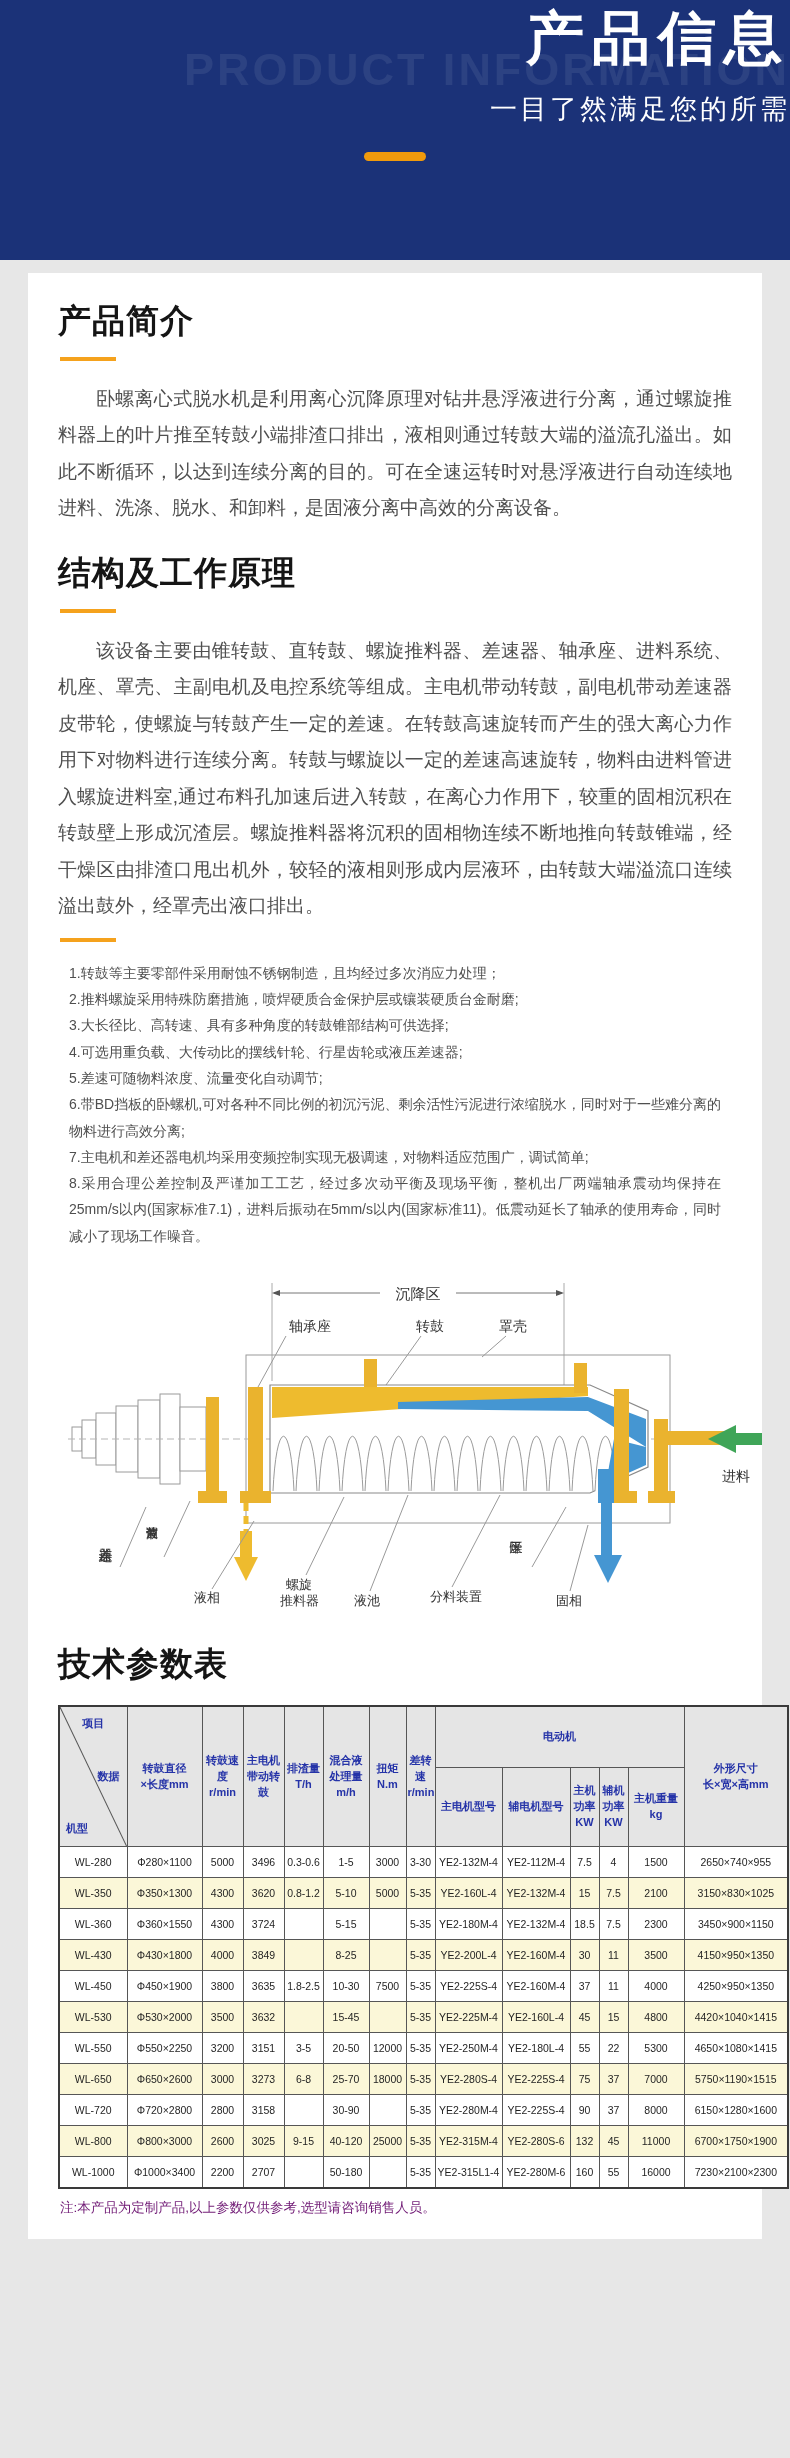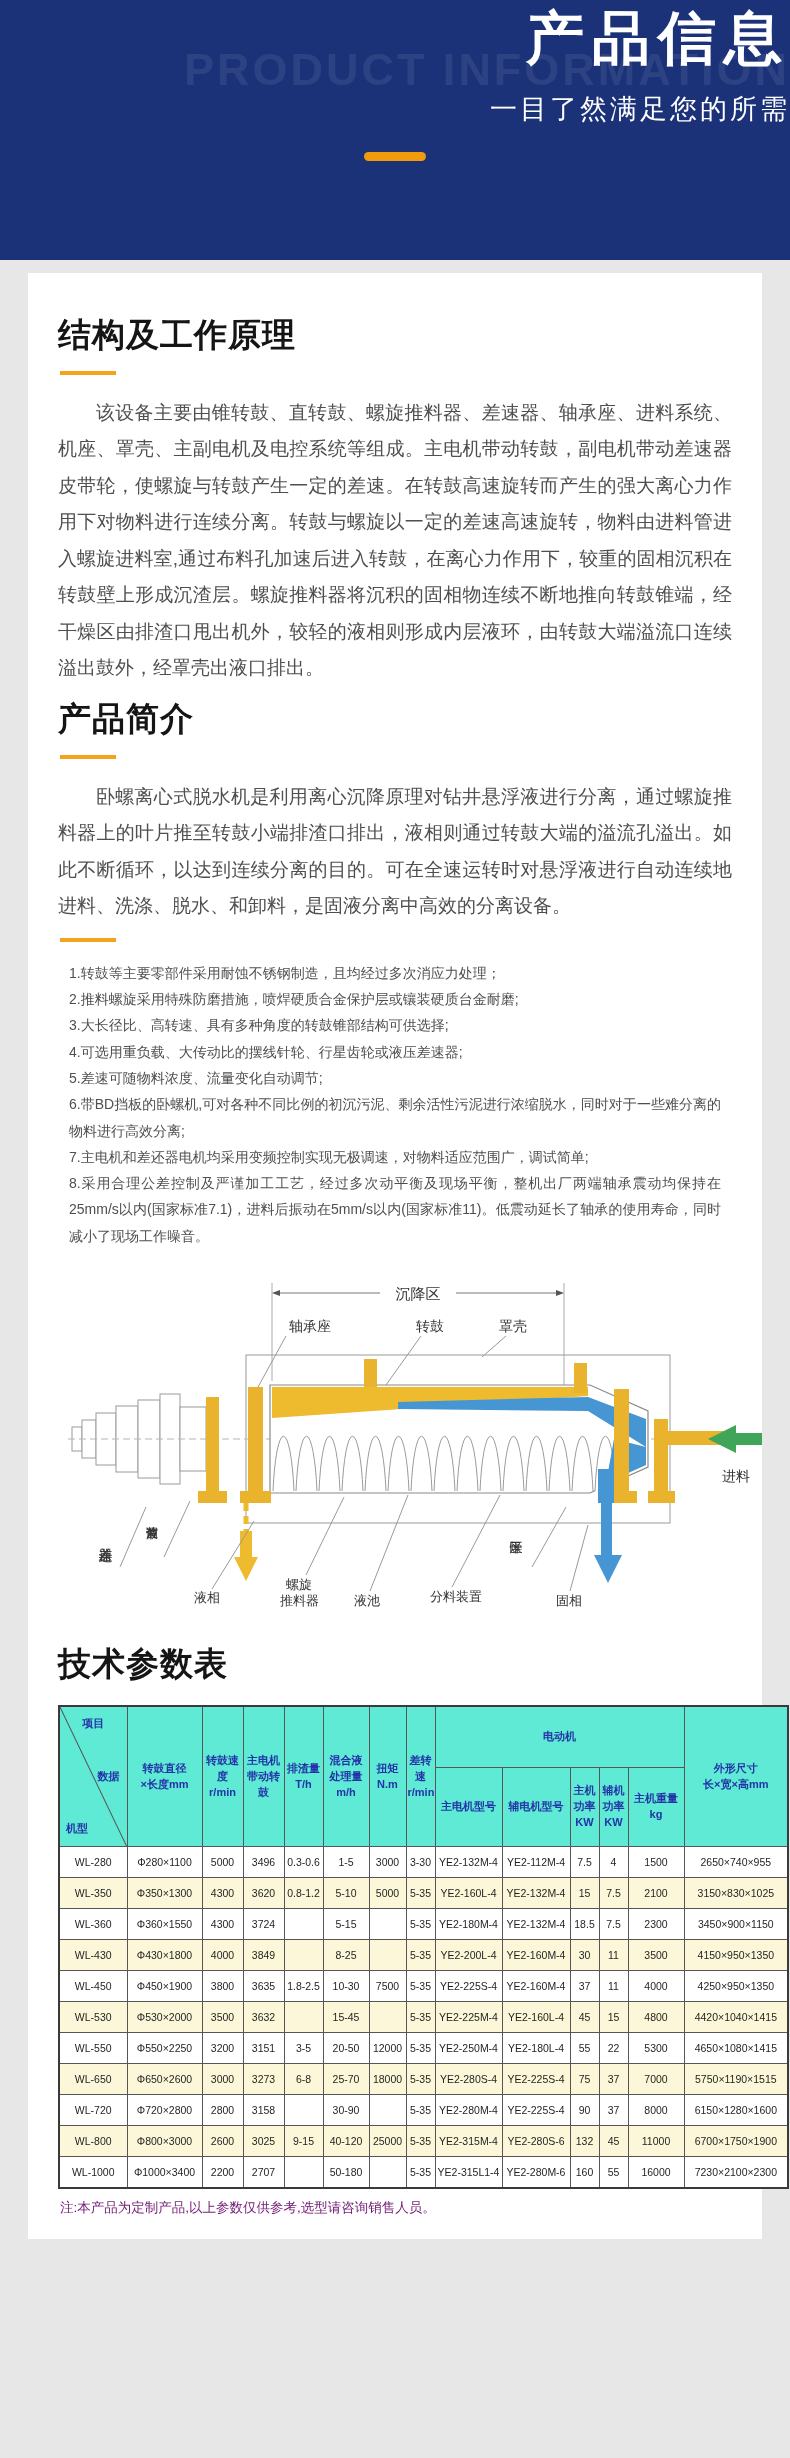--- a/index.html
+++ b/index.html
@@ -30,21 +30,21 @@
   .indent { text-indent:2em; }
   ul.features { list-style:none; margin:18px 11px 0; padding:0; font-size:14px; color:#4f4f4f; line-height:1.88; }
   ul.features li { margin:0; text-align:justify; }
   
   figure.diagram { margin:20px auto 0; width:716px; }
   .vtext { writing-mode:vertical-rl; text-orientation:upright; }
   
   table.params { border-collapse:collapse; table-layout:fixed; width:729px; margin:18px auto 0; border:2px solid #3a3a3a; }
   table.params th, table.params td { border:1px solid #565656; text-align:center; vertical-align:middle; overflow:hidden; }
   table.params thead th {
-    background:#5eead4; color:#2533a8; font-weight:bold; font-size:11px;
+    background:#e5e5e5; color:#2533a8; font-weight:bold; font-size:11px;
     white-space:pre-line; line-height:1.45; padding:2px 1px;
   }
   tr.h1 th { height:56px; }
   tr.h2 th { height:74px; }
   table.params tbody td { font-size:10.5px; color:#1f1f1f; height:30px; background:#ffffff; padding:0 1px; white-space:nowrap; }
   table.params tbody tr.alt td { background:#fbf7d8; }
   th.corner { position:relative; padding:0; }
   th.corner svg.diag { position:absolute; top:0; left:0; width:100%; height:100%; }
   th.corner .c-top { position:absolute; top:9px; left:0; right:0; text-align:center; }
   th.corner .c-mid { position:absolute; top:62px; right:7px; }
@@ -59,29 +59,29 @@
   <header class="hero">
     <div class="watermark">PRODUCT INFORMATION</div>
     <h1 class="hero-title">产品信息</h1>
     <div class="hero-sub">一目了然满足您的所需</div>
     <div class="hero-dash"></div>
   </header>
 
   <main class="card">
 
     <section>
+      <h2 class="sec-title first">产品简介</h2>
+      <div class="sec-underline"></div>
+      <p class="body-text indent">卧螺离心式脱水机是利用离心沉降原理对钻井悬浮液进行分离，通过螺旋推料器上的叶片推至转鼓小端排渣口排出，液相则通过转鼓大端的溢流孔溢出。如此不断循环，以达到连续分离的目的。可在全速运转时对悬浮液进行自动连续地进料、洗涤、脱水、和卸料，是固液分离中高效的分离设备。</p>
+    </section>
+
+    <section>
       <h2 class="sec-title">结构及工作原理</h2>
       <div class="sec-underline"></div>
       <p class="body-text indent">该设备主要由锥转鼓、直转鼓、螺旋推料器、差速器、轴承座、进料系统、机座、罩壳、主副电机及电控系统等组成。主电机带动转鼓，副电机带动差速器皮带轮，使螺旋与转鼓产生一定的差速。在转鼓高速旋转而产生的强大离心力作用下对物料进行连续分离。转鼓与螺旋以一定的差速高速旋转，物料由进料管进入螺旋进料室,通过布料孔加速后进入转鼓，在离心力作用下，较重的固相沉积在转鼓壁上形成沉渣层。螺旋推料器将沉积的固相物连续不断地推向转鼓锥端，经干燥区由排渣口甩出机外，较轻的液相则形成内层液环，由转鼓大端溢流口连续溢出鼓外，经罩壳出液口排出。</p>
-    </section>
-
-    <section>
-      <h2 class="sec-title first">产品简介</h2>
-      <div class="sec-underline"></div>
-      <p class="body-text indent">卧螺离心式脱水机是利用离心沉降原理对钻井悬浮液进行分离，通过螺旋推料器上的叶片推至转鼓小端排渣口排出，液相则通过转鼓大端的溢流孔溢出。如此不断循环，以达到连续分离的目的。可在全速运转时对悬浮液进行自动连续地进料、洗涤、脱水、和卸料，是固液分离中高效的分离设备。</p>
     </section>
 
     <section>
       <div class="sec-underline"></div>
       <ul class="features" id="feature-list">
           <li>1.转鼓等主要零部件采用耐蚀不锈钢制造，且均经过多次消应力处理；</li>
           <li>2.推料螺旋采用特殊防磨措施，喷焊硬质合金保护层或镶装硬质台金耐磨;</li>
           <li>3.大长径比、高转速、具有多种角度的转鼓锥部结构可供选择;</li>
           <li>4.可选用重负载、大传动比的摆线针轮、行星齿轮或液压差速器;</li>
           <li>5.差速可随物料浓度、流量变化自动调节;</li>

